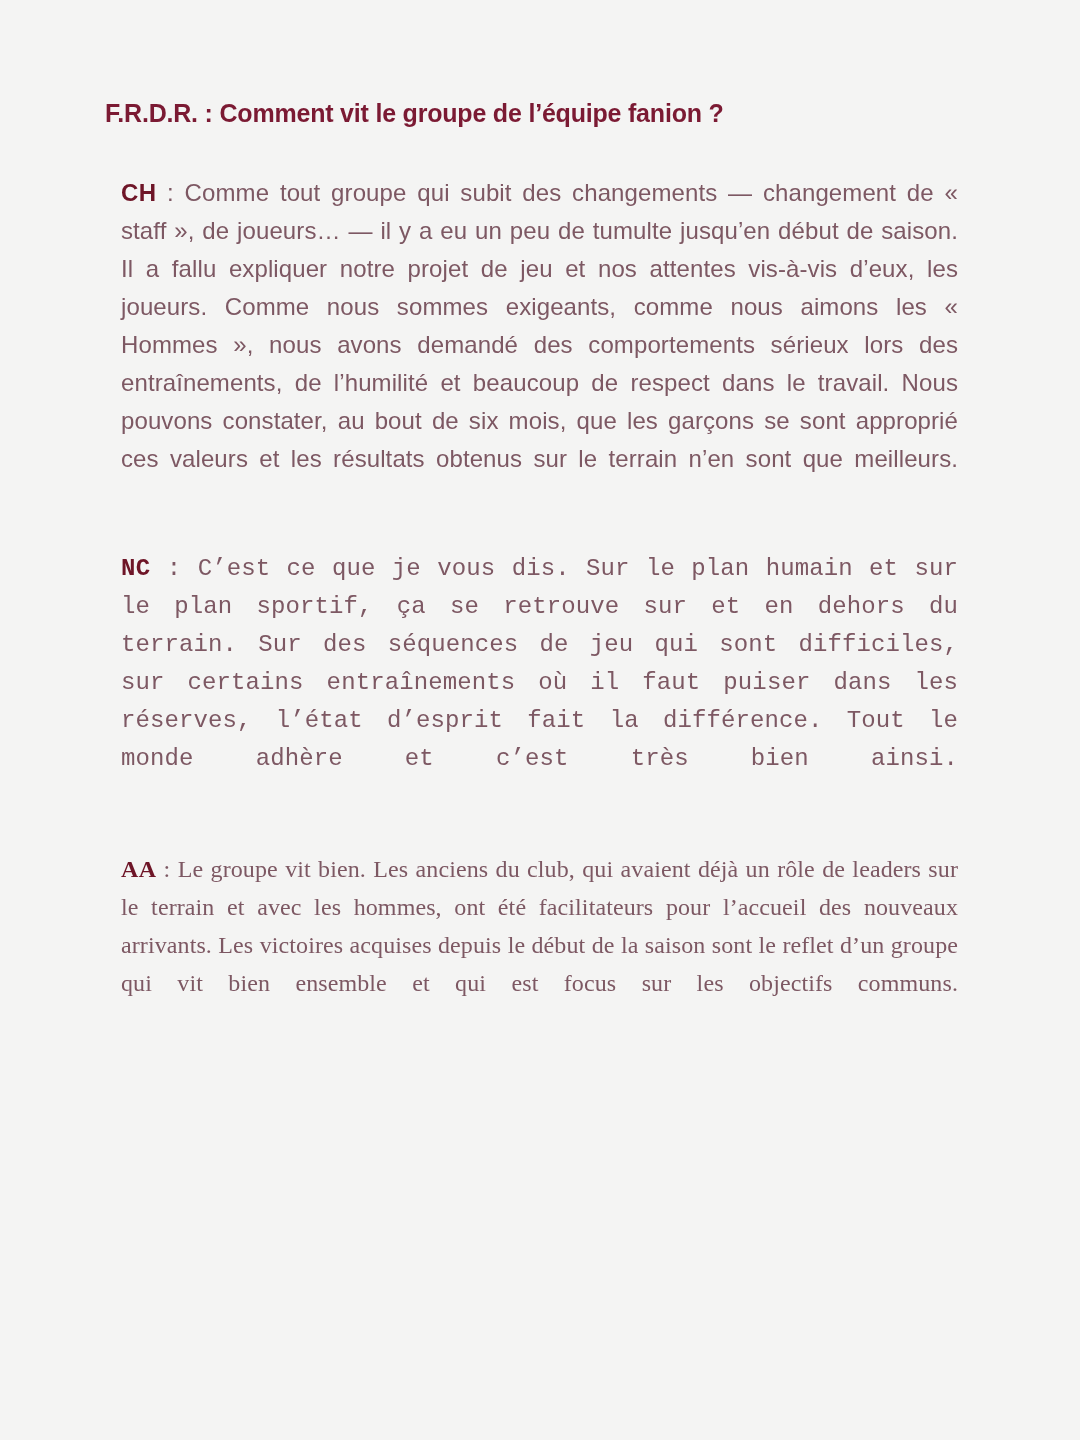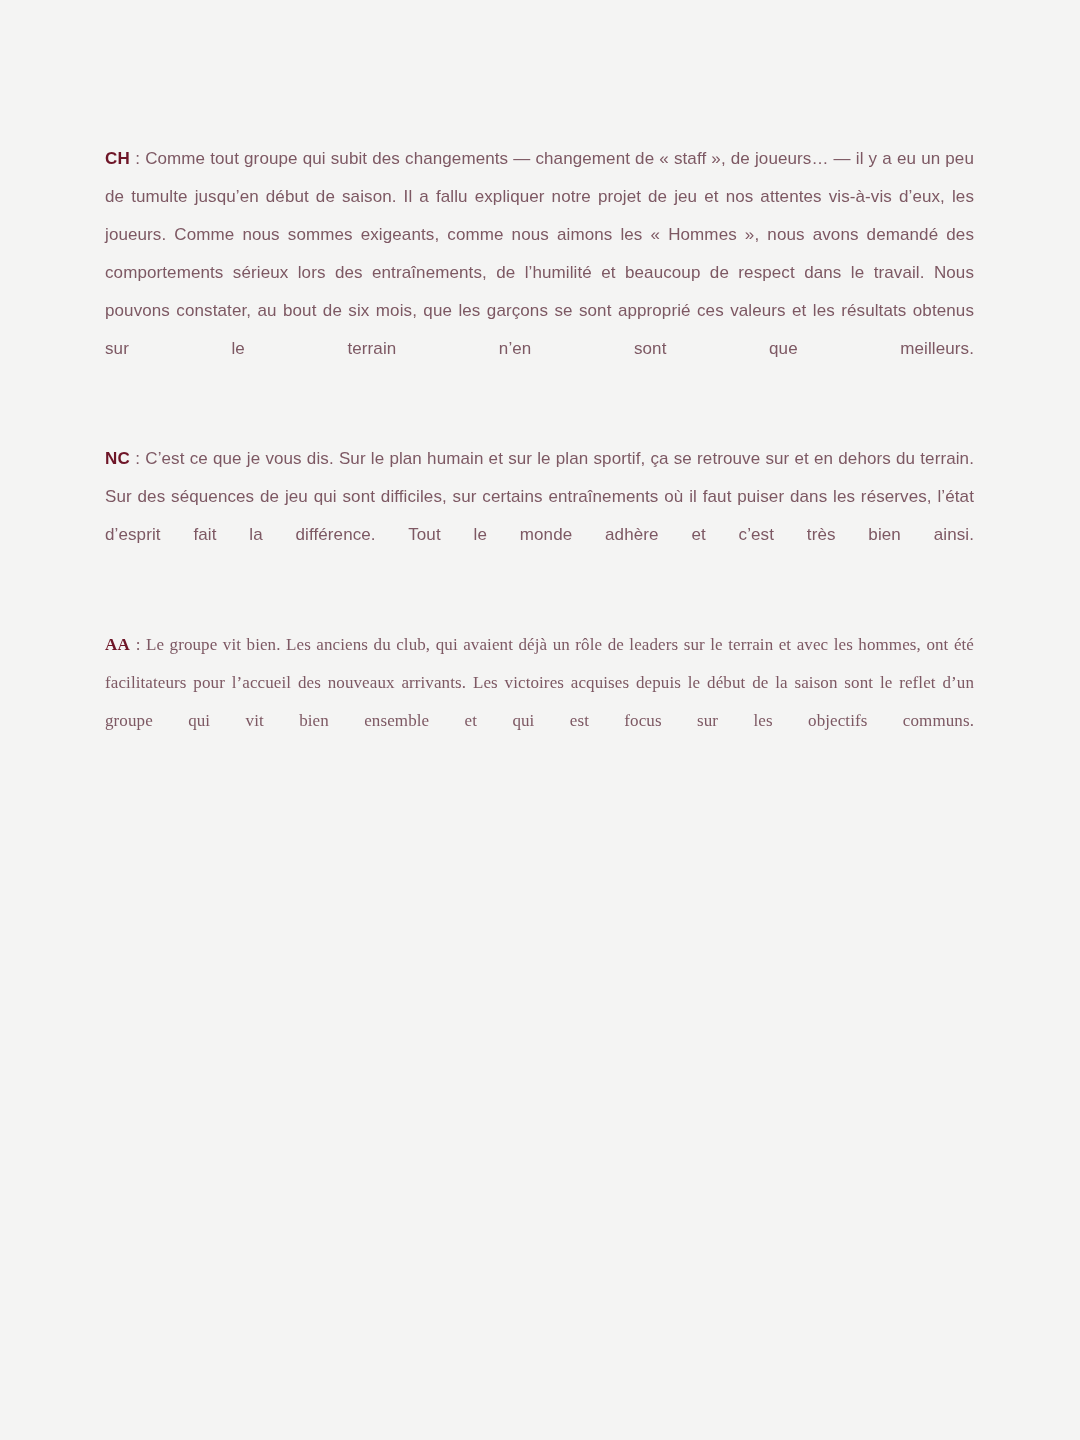--- a/index.html
+++ b/index.html
@@ -37,23 +37,23 @@
     font-family: "Liberation Sans", "DejaVu Sans", sans-serif;
     font-size: 25px;
     line-height: 34px;
     font-weight: 700;
     letter-spacing: -0.2px;
     color: #7b1a33;
     white-space: nowrap;
   }
 
   .para {
-    margin: 0;
+    margin: 16px;
     padding: 0;
-    font-size: 17px;
+    font-size: 24px;
     line-height: 38px;
     color: #7d5863;
     text-align: justify;
     text-justify: inter-word;
     font-weight: 400;
     letter-spacing: 0.1px;
     -moz-hyphens: none;
     hyphens: none;
   }
 
@@ -77,26 +77,27 @@
     display: inline-block;
     width: 100%;
   }
 </style>
 </head>
 <body style="background: rgb(244, 244, 243);">
 
 <div class="page">
   <div class="content">
 
+    <h1 class="article-heading" style="color: rgb(123, 26, 51);">F.R.D.R. : Comment vit le groupe de l’équipe fanion ?</h1>
 
     <p class="para first-para" style="color: rgb(125, 88, 99);">
       <span class="speaker" style="color: rgb(110, 21, 39);">CH</span><span class="separator"> : </span><span class="answer-text">Comme tout groupe qui subit des changements — changement de « staff », de joueurs… — il y a eu un peu de tumulte jusqu’en début de saison. Il a fallu expliquer notre projet de jeu et nos attentes vis-à-vis d’eux, les joueurs. Comme nous sommes exigeants, comme nous aimons les « Hommes », nous avons demandé des comportements sérieux lors des entraînements, de l’humilité et beaucoup de respect dans le travail. Nous pouvons constater, au bout de six mois, que les garçons se sont approprié ces valeurs et les résultats obtenus sur le terrain n’en sont que meilleurs.</span>
     </p>
 
-    <p class="para" style="color: rgb(125, 88, 99);">
+    <p class="para" style="color: rgb(125, 88, 99); font-family: Liberation Mono, monospace;">
       <span class="speaker" style="color: rgb(110, 21, 39);">NC</span><span class="separator"> : </span><span class="answer-text">C’est ce que je vous dis. Sur le plan humain et sur le plan sportif, ça se retrouve sur et en dehors du terrain. Sur des séquences de jeu qui sont difficiles, sur certains entraînements où il faut puiser dans les réserves, l’état d’esprit fait la différence. Tout le monde adhère et c’est très bien ainsi.</span>
     </p>
 
     <p class="para" style="color: rgb(125, 88, 99); font-family: Liberation Serif, serif;">
       <span class="speaker" style="color: rgb(110, 21, 39);">AA</span><span class="separator"> : </span><span class="answer-text">Le groupe vit bien. Les anciens du club, qui avaient déjà un rôle de leaders sur le terrain et avec les hommes, ont été facilitateurs pour l’accueil des nouveaux arrivants. Les victoires acquises depuis le début de la saison sont le reflet d’un groupe qui vit bien ensemble et qui est focus sur les objectifs communs.</span>
     </p>
 
   </div>
 </div>
 

